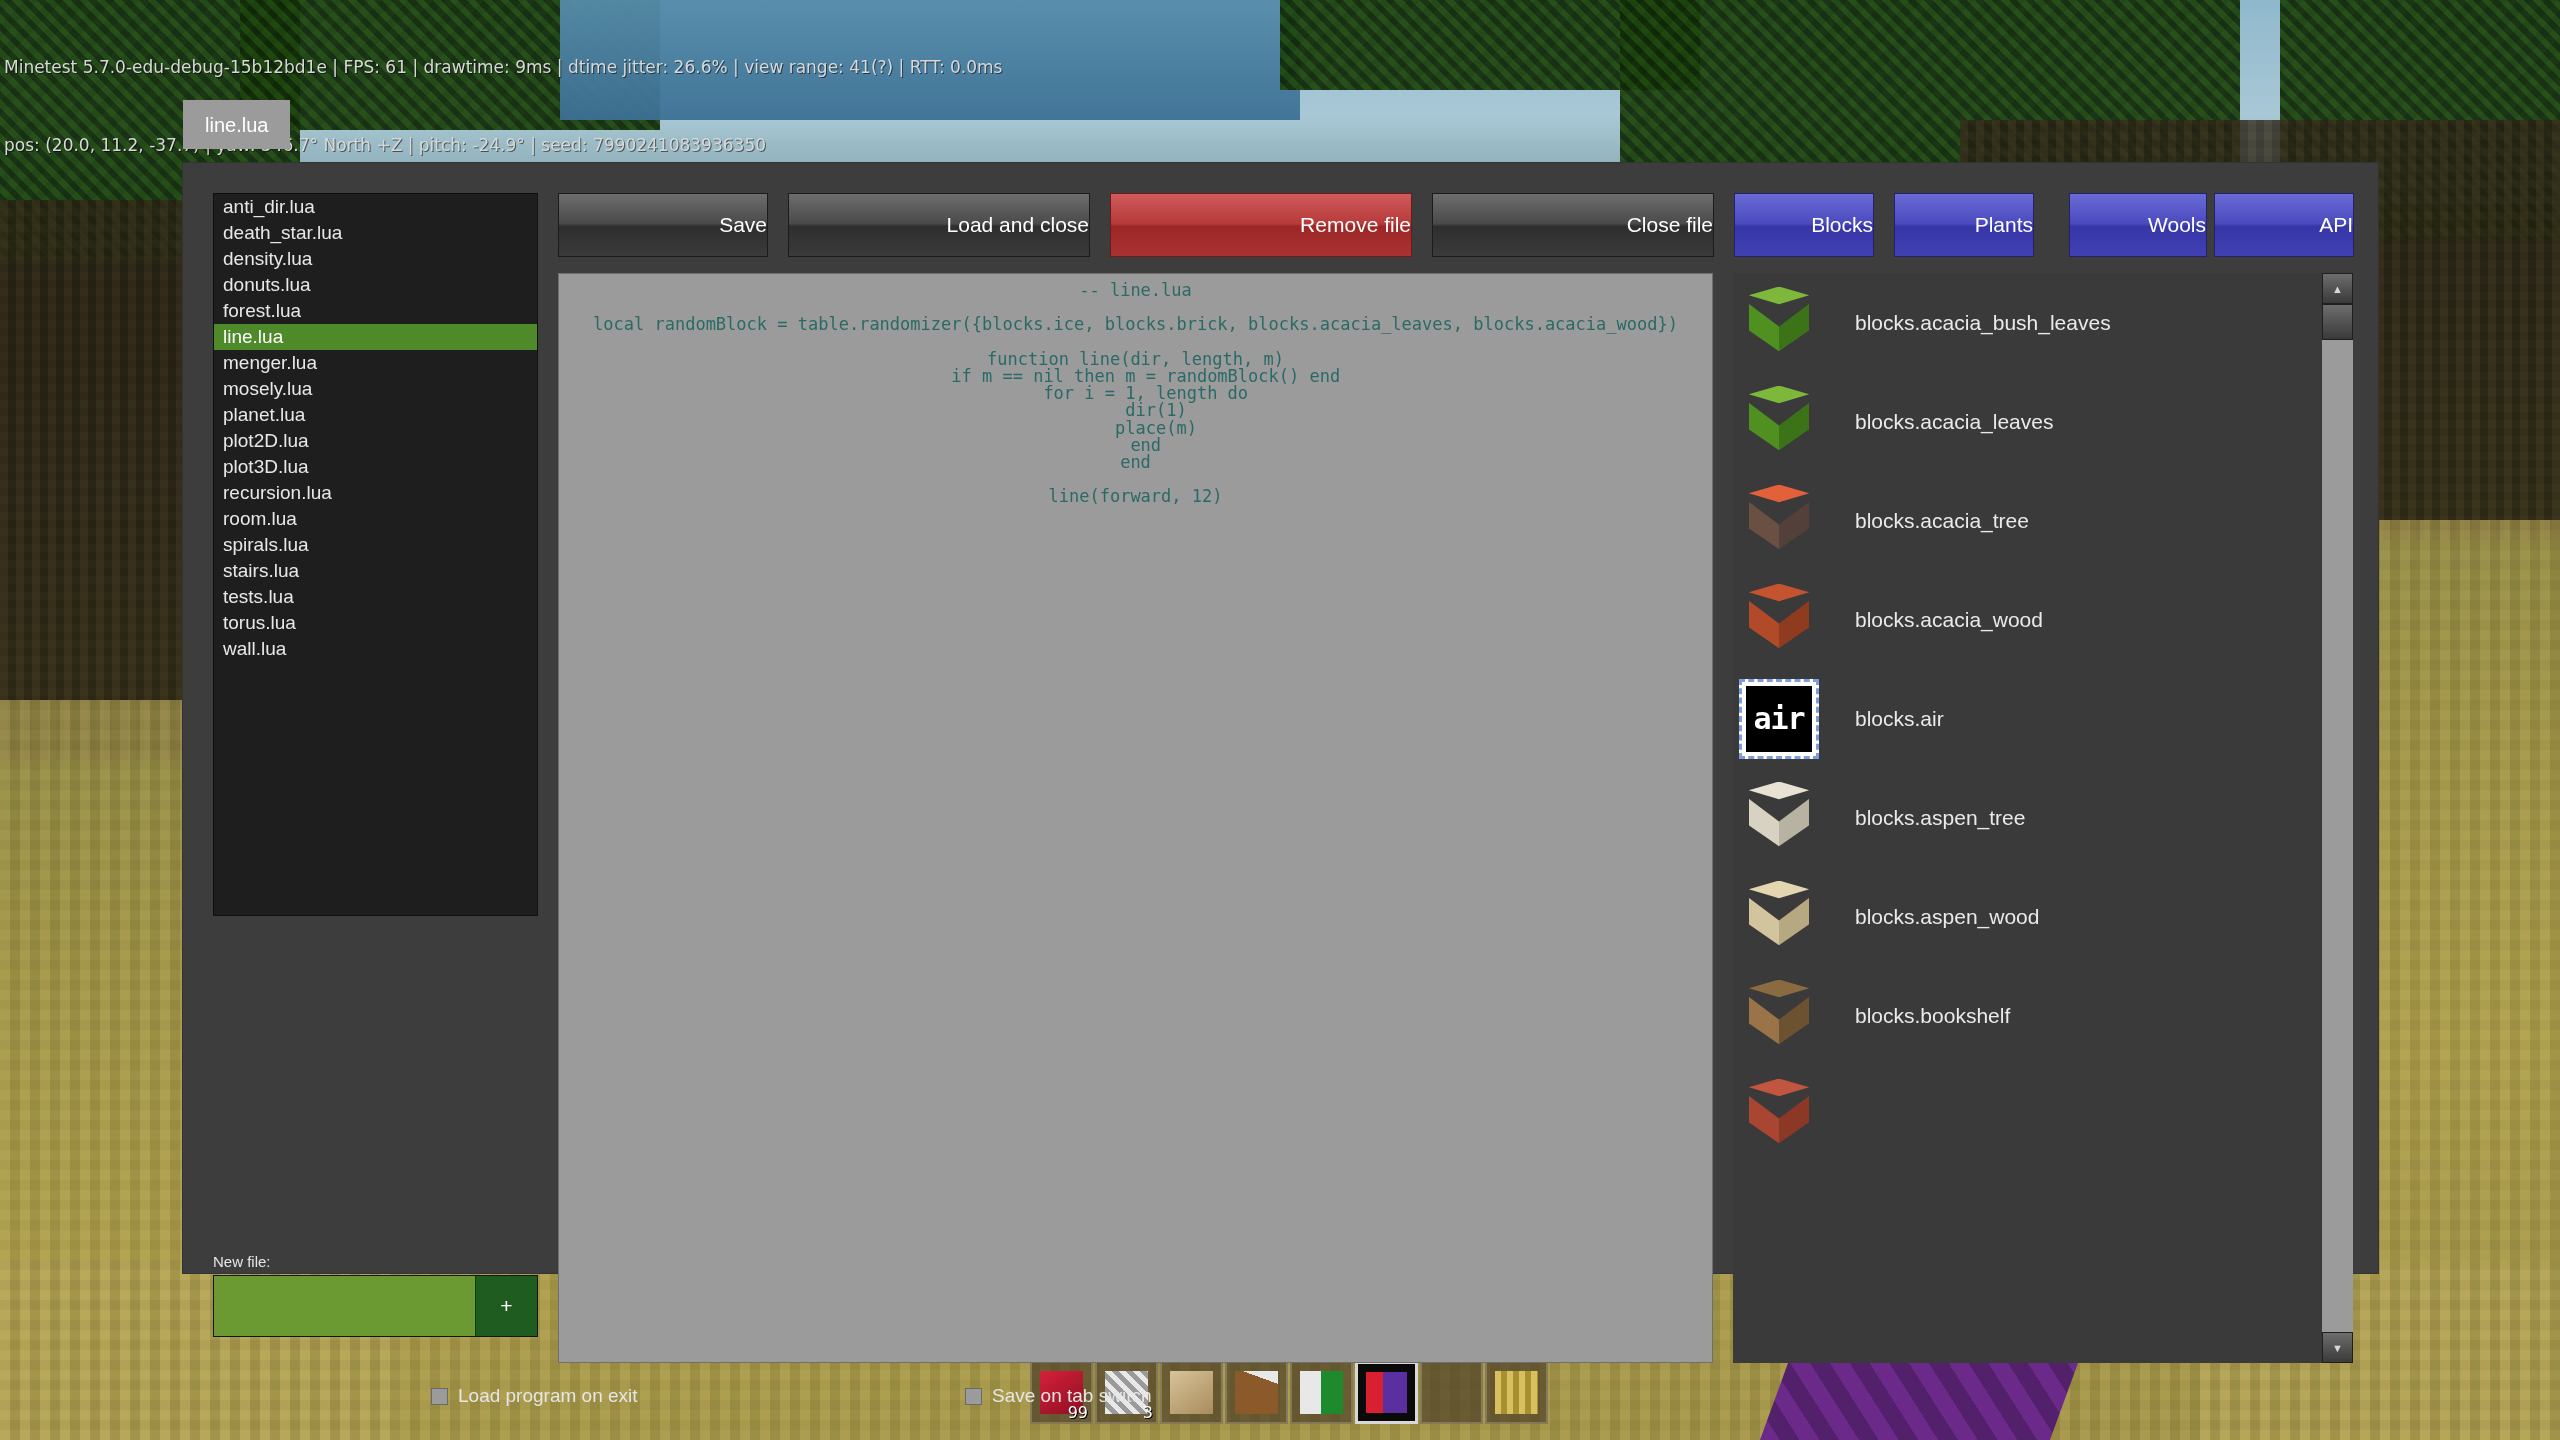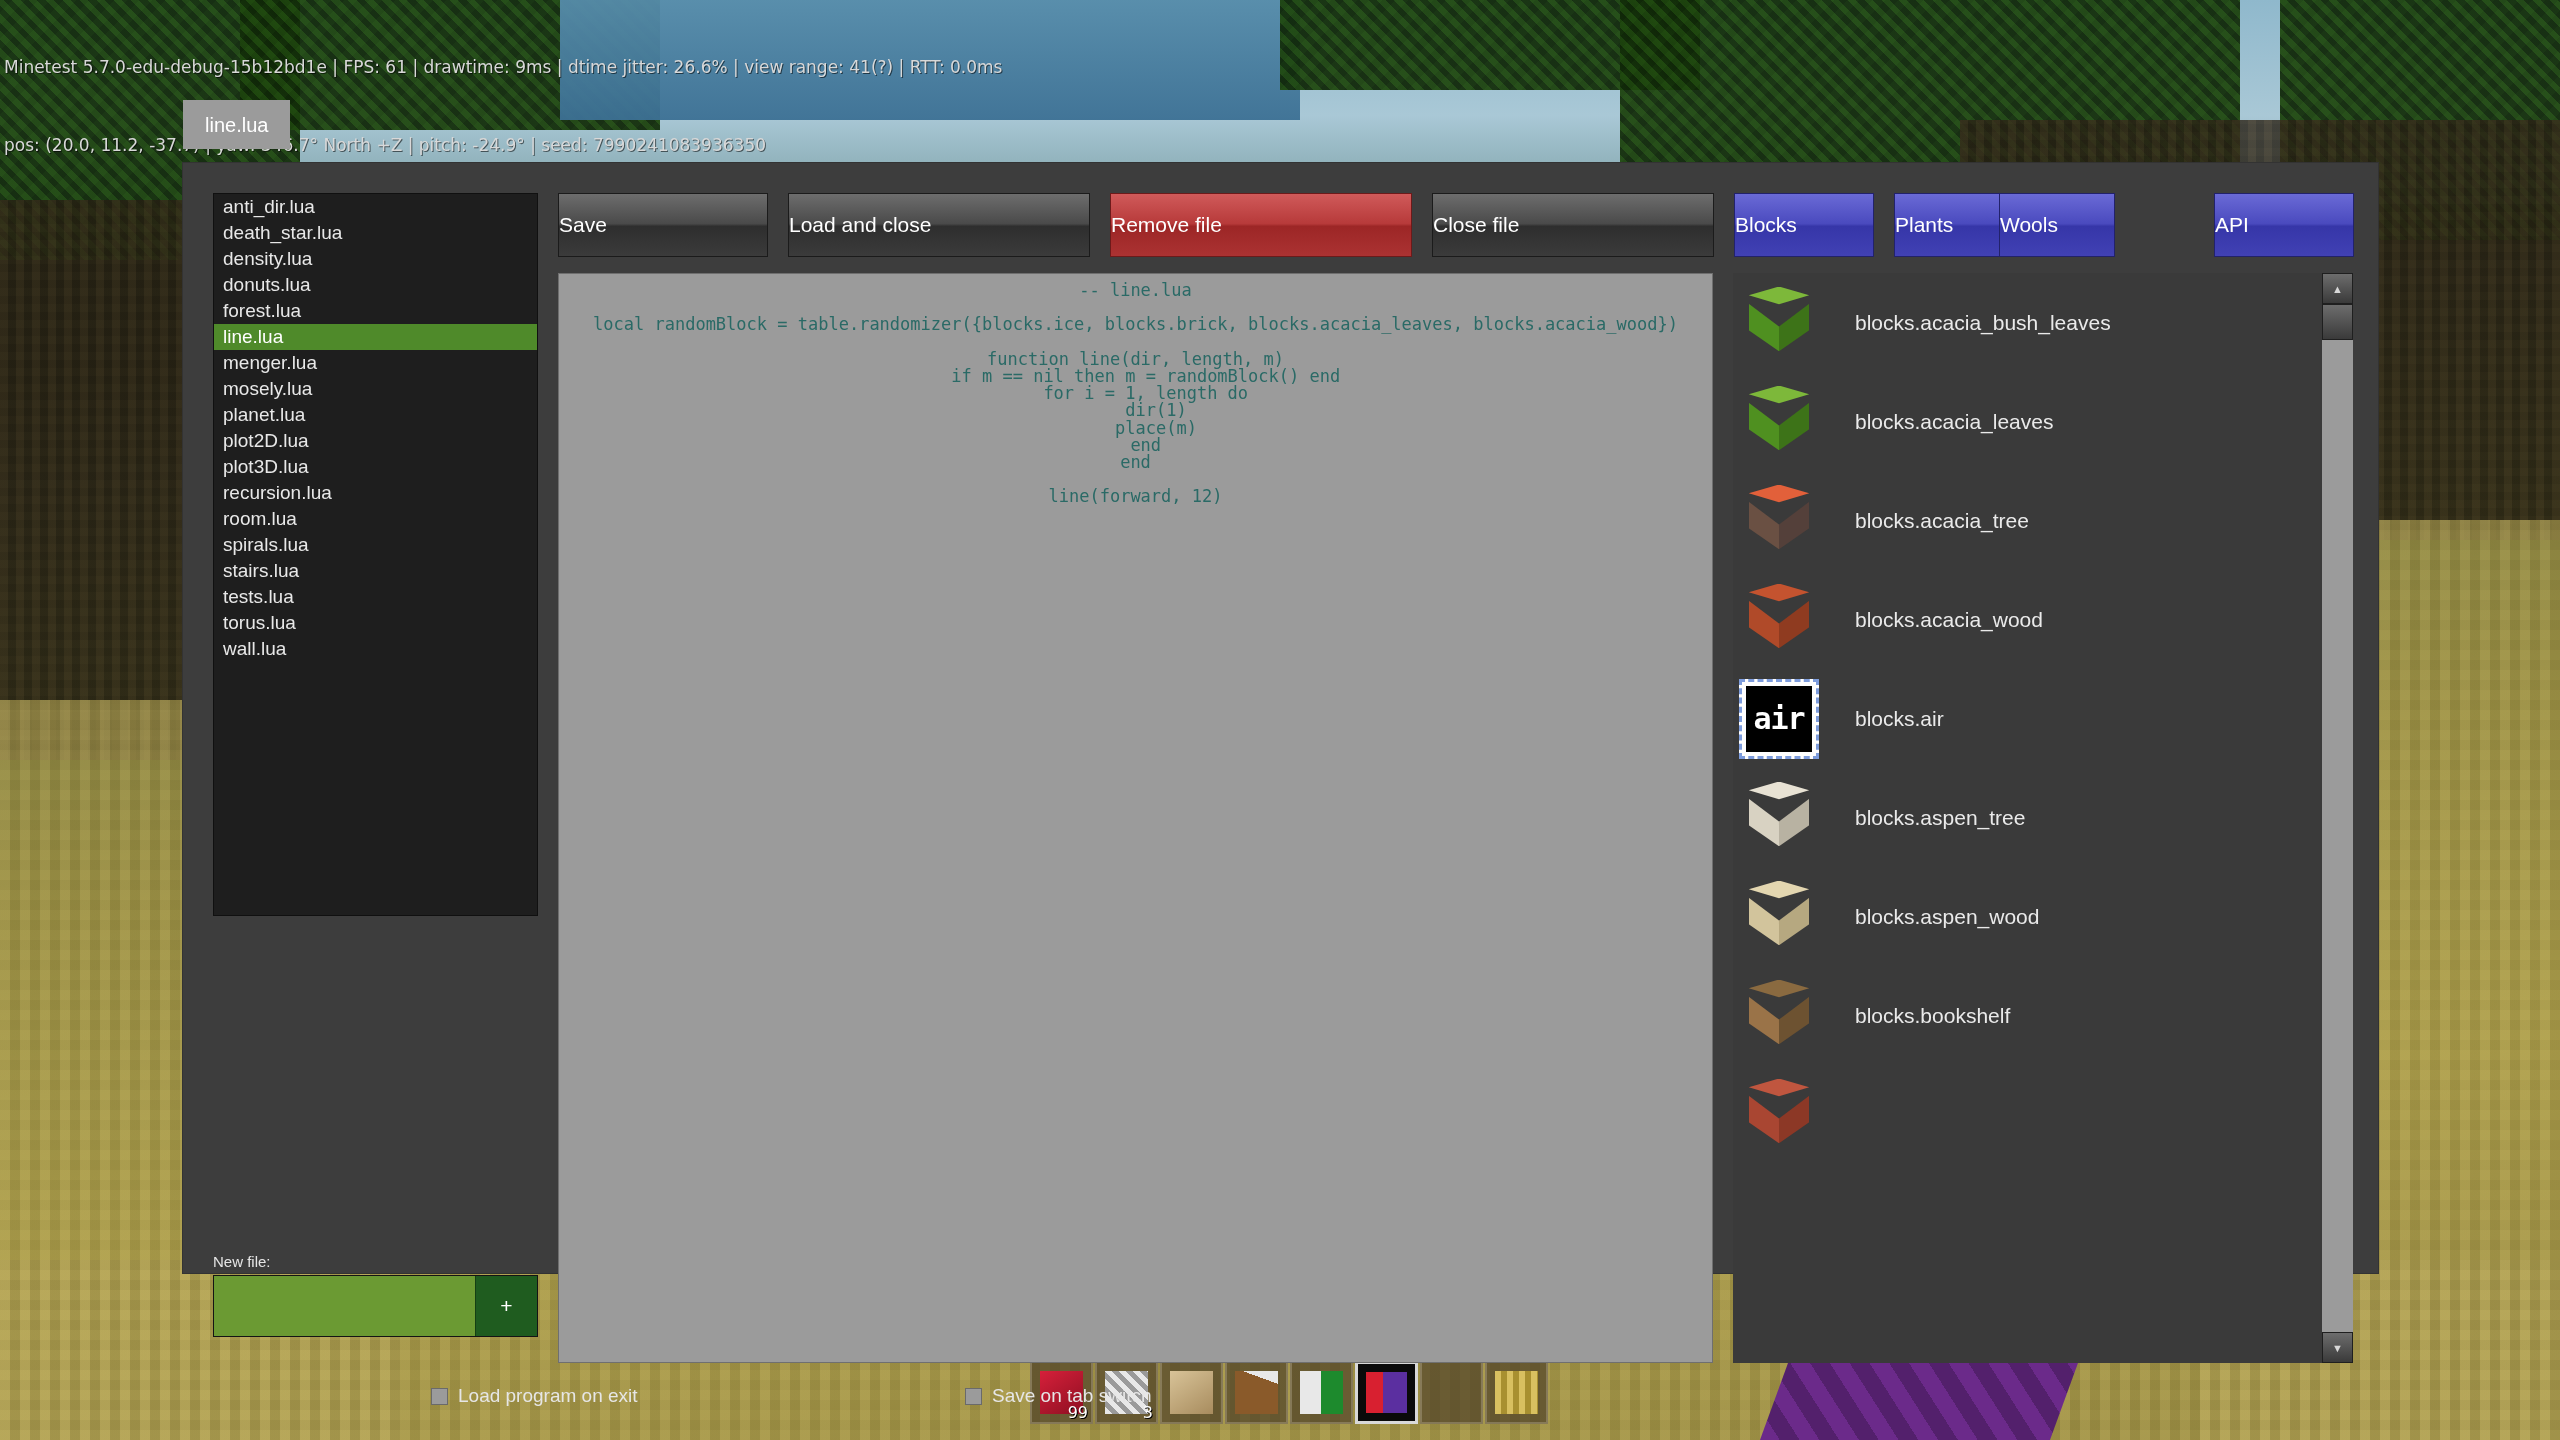--- a/index.html
+++ b/index.html
@@ -106,38 +106,38 @@
     border: none; color: #ffffff; font-size: 21px;
     cursor: pointer; border-left: 1px solid #143f14;
   }
 
   
   .fs-button {
     position: absolute; top: 30px; height: 64px;
     color: #ffffff; font-size: 21px;
     background: linear-gradient(180deg, #6d6d6d 0%, #4a4a4a 48%, #2e2e2e 52%, #3b3b3b 100%);
     border: 1px solid #1b1b1b;
-    cursor: pointer; text-align: left;
+    cursor: pointer; text-align: right;
     font-family: "Liberation Sans", sans-serif;
   }
   .fs-button.danger {
     background: linear-gradient(180deg, #d05a5a 0%, #b73a3a 48%, #9c2626 52%, #ab3232 100%);
     border: 1px solid #6d1a1a;
   }
   .fs-button.blue {
     background: linear-gradient(180deg, #6a6ad6 0%, #4a4abe 48%, #3636a8 52%, #4141b4 100%);
     border: 1px solid #22226b;
   }
   #btn-save       { left: 375px;  width: 210px; }
   #btn-load-close { left: 605px;  width: 302px; }
   #btn-remove     { left: 927px;  width: 302px; }
   #btn-close      { left: 1249px; width: 282px; }
   #btn-blocks     { left: 1551px; width: 140px; }
   #btn-plants     { left: 1711px; width: 140px; }
-  #btn-wools      { left: 1816px; width: 116px; }
+  #btn-wools      { left: 1886px; width: 138px; }
   #btn-api        { left: 2031px; width: 140px; }
 
   
   #code-editor {
     position: absolute; left: 375px; top: 110px;
     width: 1155px; height: 1090px;
     background: #9b9b9b;
     border: 1px solid #6f6f6f;
     overflow: hidden;
     padding: 8px 10px;

